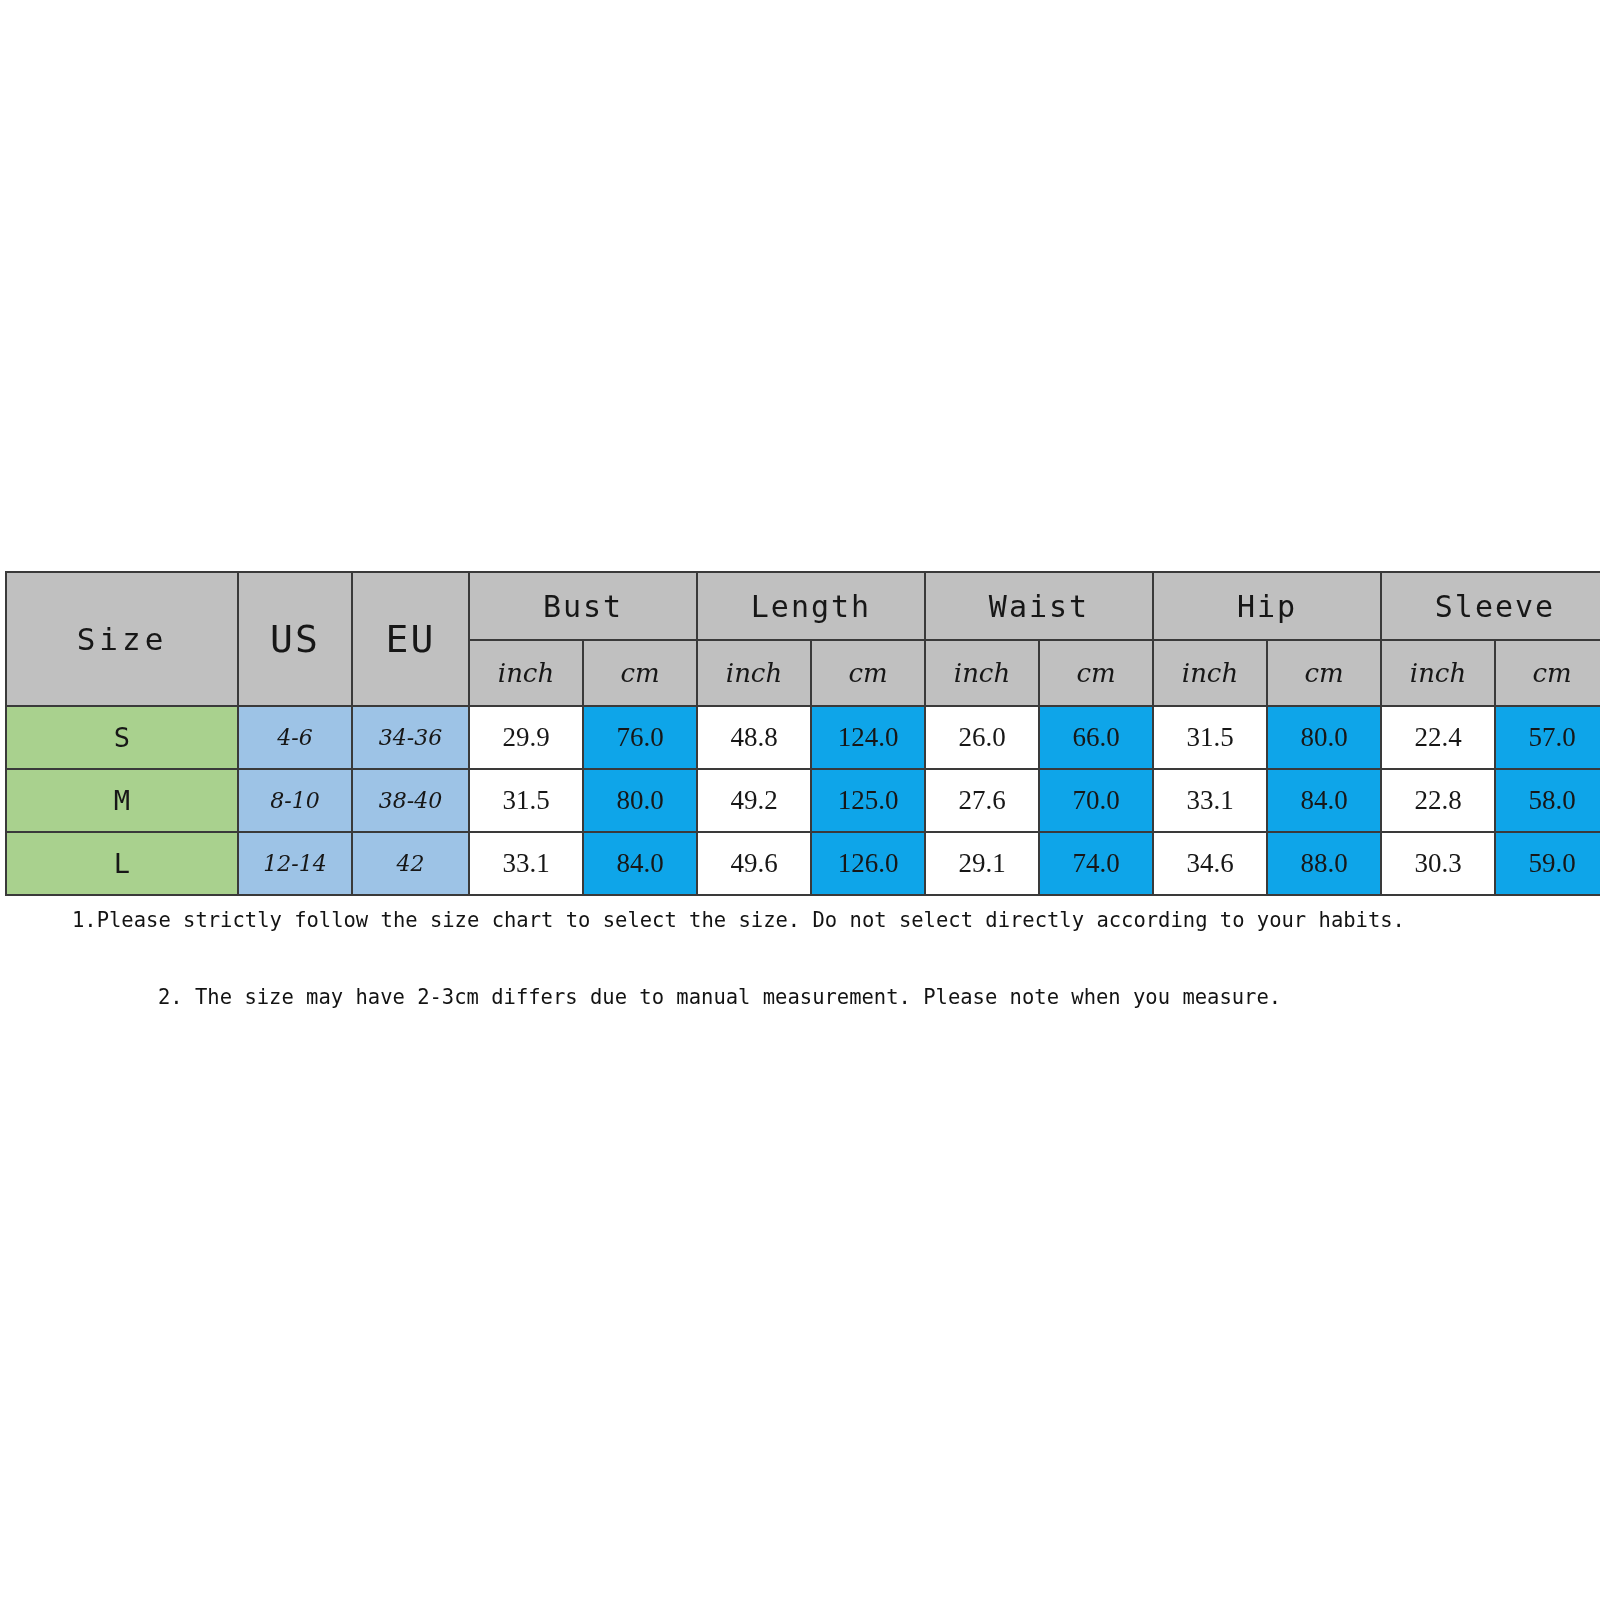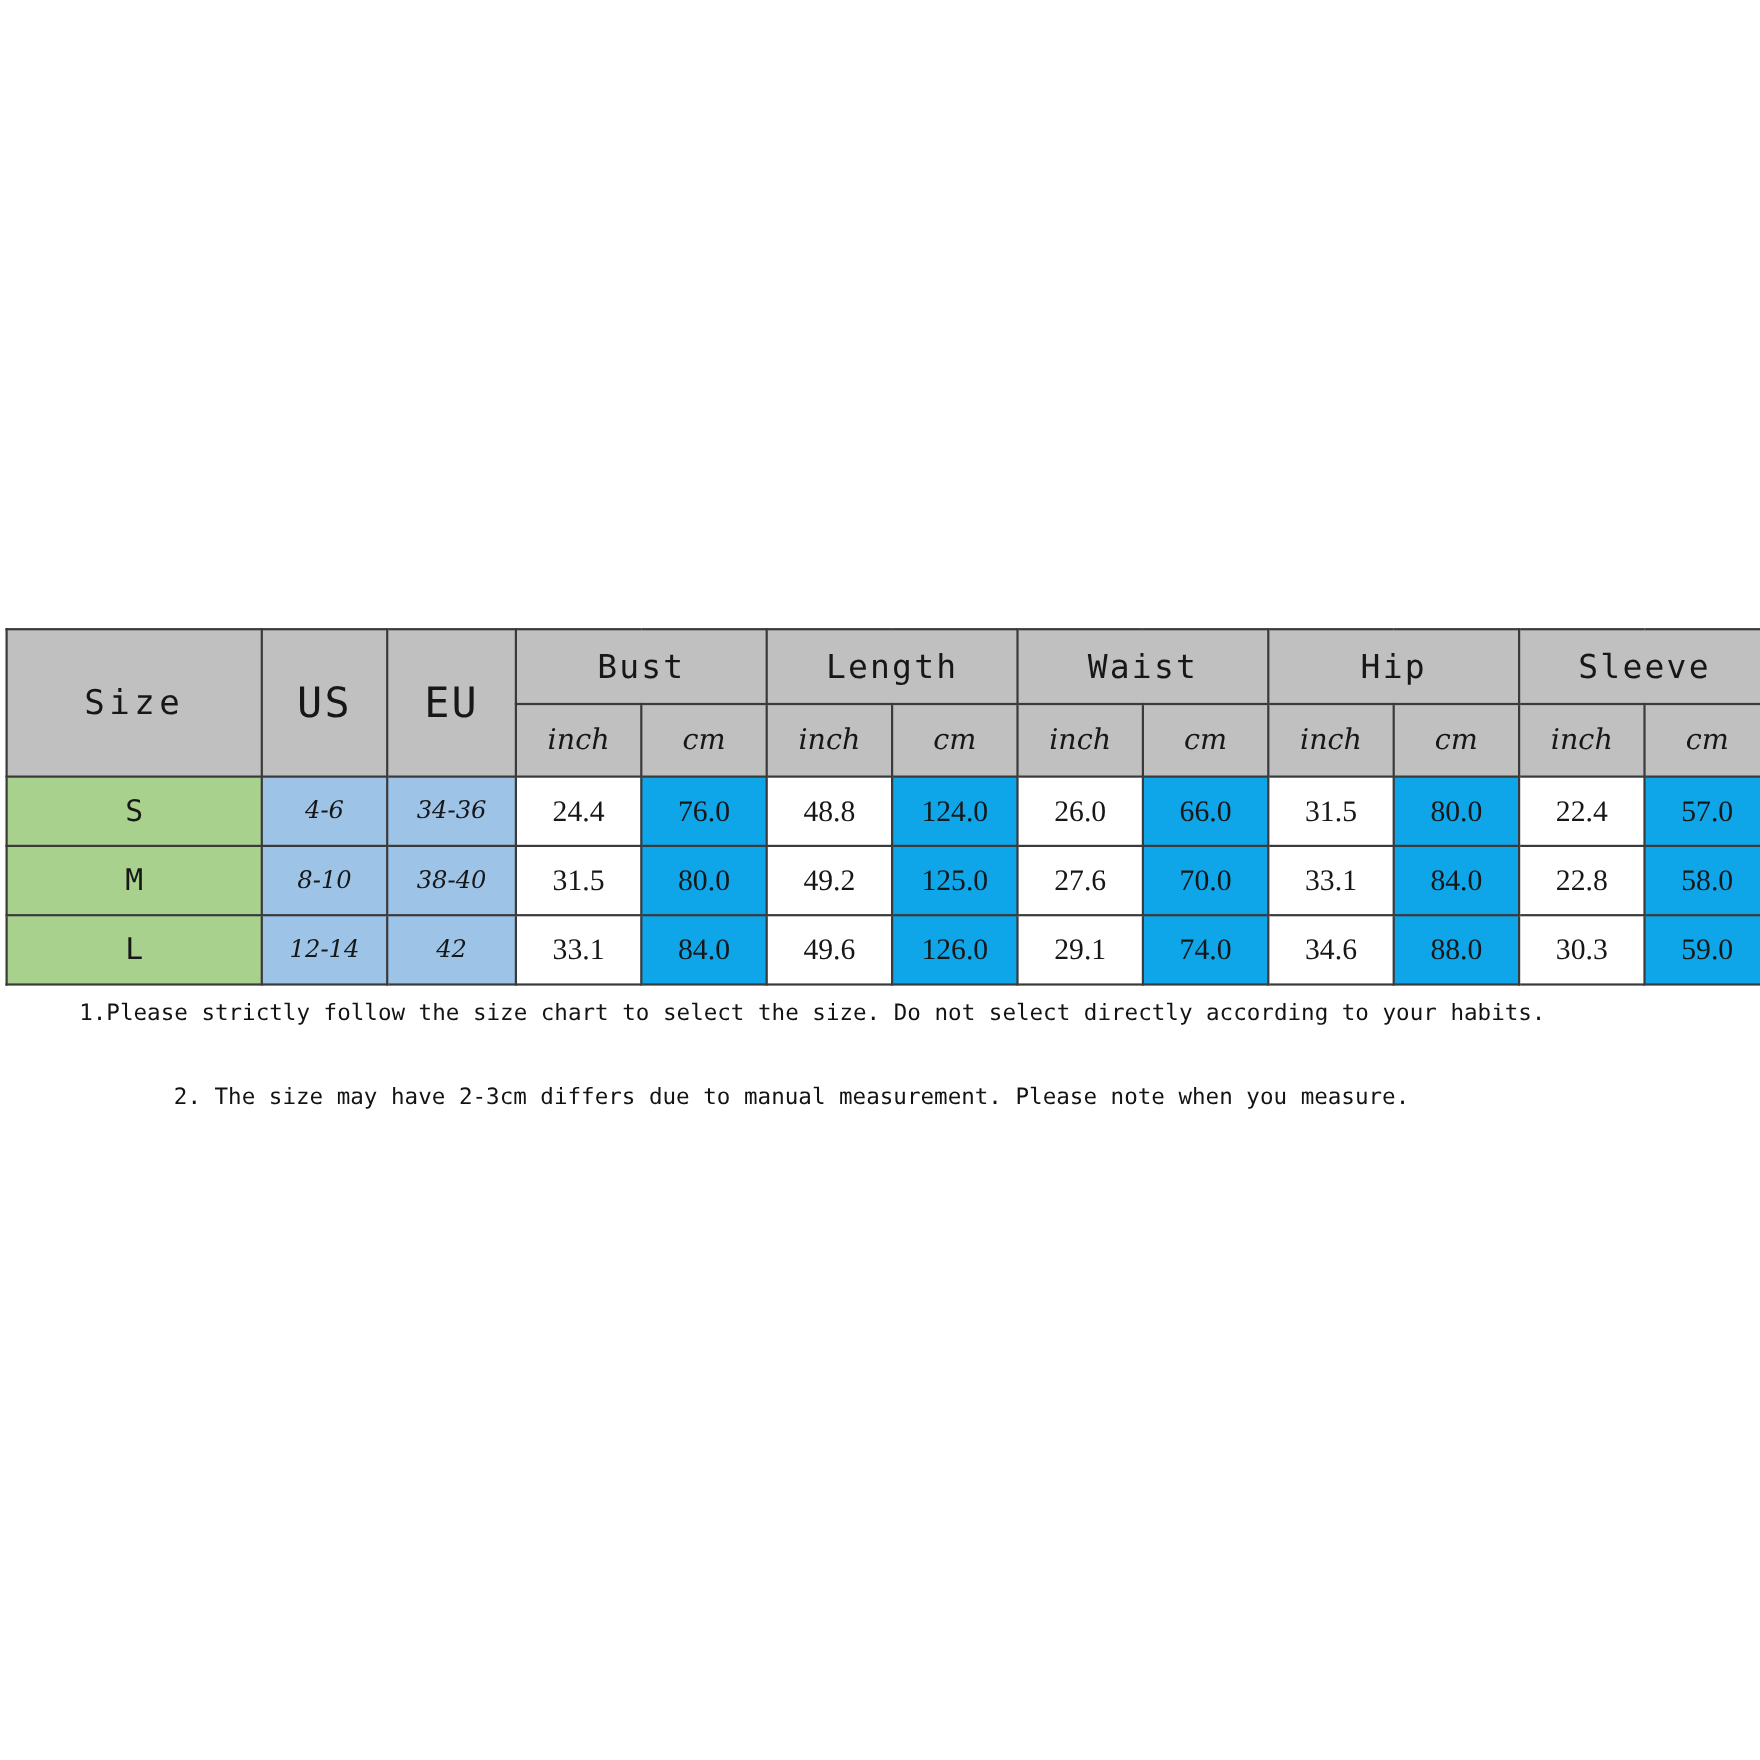--- a/index.html
+++ b/index.html
@@ -168,21 +168,21 @@
         <th class="hdr hdr-unit">cm</th>
         <th class="hdr hdr-unit">inch</th>
         <th class="hdr hdr-unit">cm</th>
       </tr>
     </thead>
     <tbody>
       <tr>
         <td class="c-size">S</td>
         <td class="c-region">4-6</td>
         <td class="c-region">34-36</td>
-        <td class="c-inch">24.4</td>
+        <td class="c-inch">29.9</td>
         <td class="c-cm">76.0</td>
         <td class="c-inch">48.8</td>
         <td class="c-cm">124.0</td>
         <td class="c-inch">26.0</td>
         <td class="c-cm">66.0</td>
         <td class="c-inch">31.5</td>
         <td class="c-cm">80.0</td>
         <td class="c-inch">22.4</td>
         <td class="c-cm">57.0</td>
       </tr>

